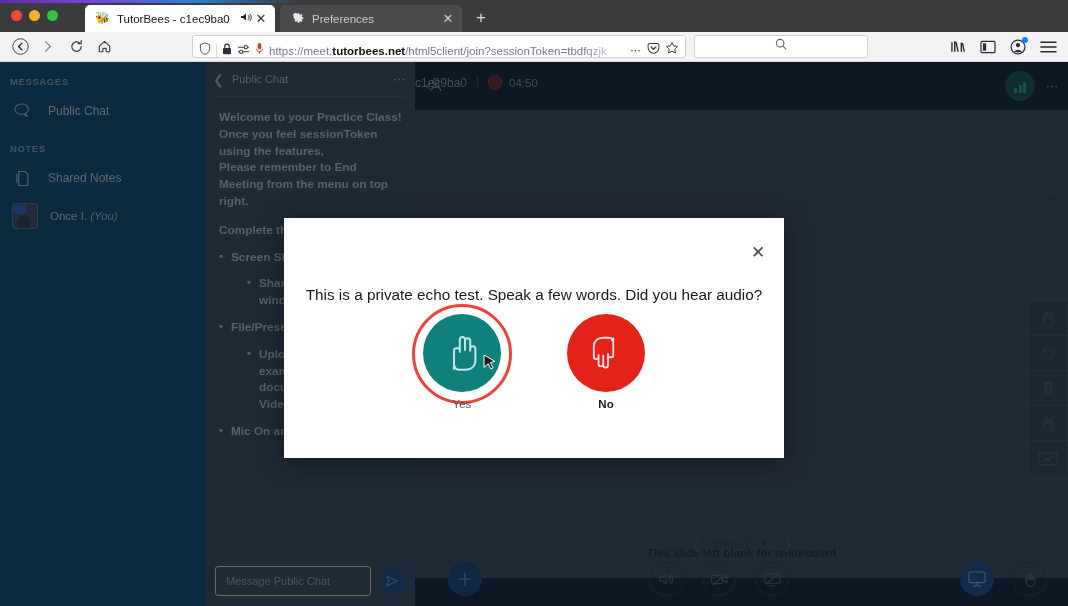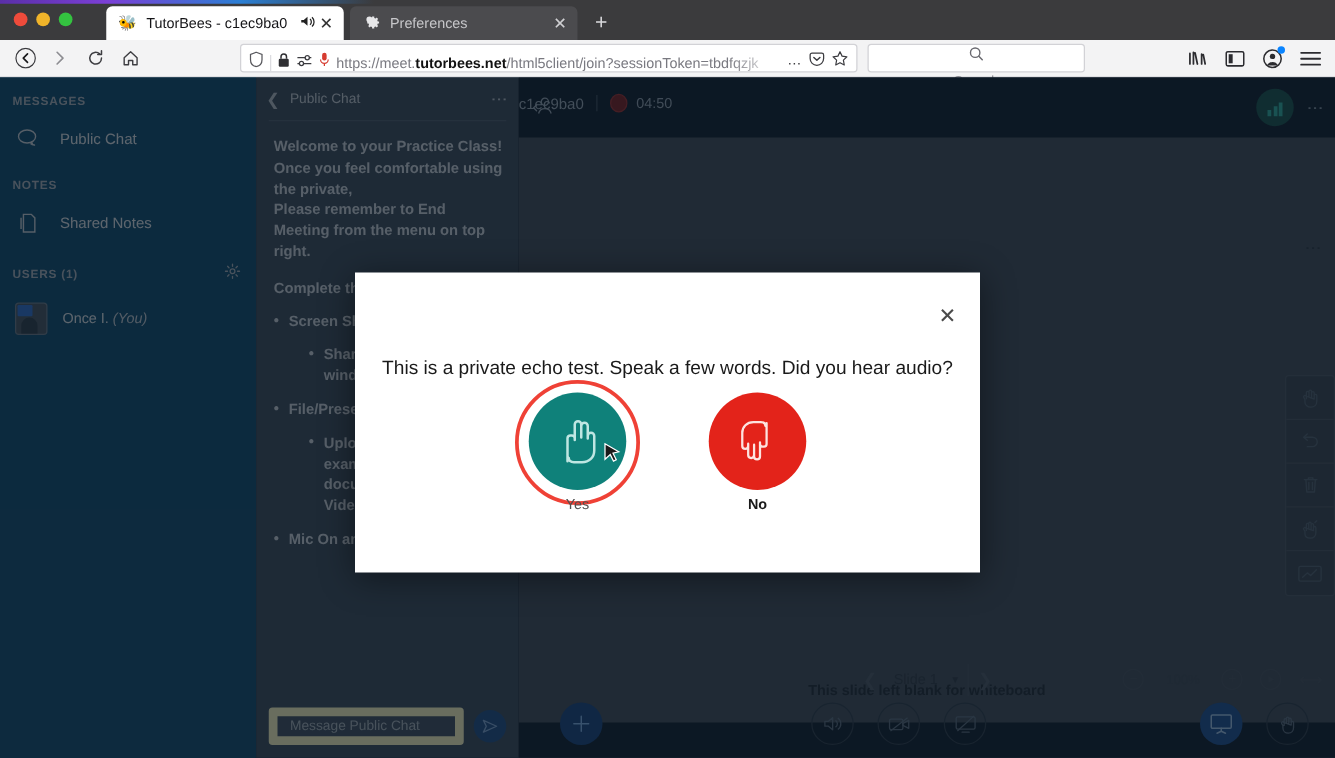--- a/index.html
+++ b/index.html
@@ -85,21 +85,21 @@
   .chat-body { padding:12px 12px 0 14px; }
   .chat-body p { font-size:11.8px; line-height:16.8px; color:#cfd6dd; font-weight:bold; margin-bottom:0; }
   .chat-body p.spacer { height:12px; }
   .chat-body ul { list-style:none; margin-top:10px; }
   .chat-body li { font-size:11.8px; line-height:16.8px; color:#cfd6dd; font-weight:bold;
                   position:relative; padding-left:12px; margin-top:10px; }
   .chat-body li:before { content:"\2022"; position:absolute; left:0; top:-1px; color:#cfd6dd; }
   .chat-body ul ul { margin-left:16px; margin-top:4px; }
   .composer { position:absolute; left:0; bottom:10px; width:210px; display:flex; align-items:center;
               padding:0 10px; gap:8px; }
-  .msg-input { flex:1 1 auto; height:30px; background:#3f4e5f; border:7px solid #fef9c3; border-radius:3px;
+  .msg-input { flex:1 1 auto; height:30px; background:#3f4e5f; border:1px solid #fef9c3; border-radius:3px;
                display:flex; align-items:center; padding:0 10px; }
   .msg-input span { font-size:11px; color:#a9b2bb; }
   .sendbtn { width:26px; height:26px; border-radius:50%; background:#1f4e86; display:flex;
              align-items:center; justify-content:center; color:#7fa7d6; font-size:12px; }
 
   
   .meeting { position:absolute; left:415px; top:0; width:653px; height:544px; background:#0d1b2a; }
   .mtop { position:absolute; left:0; top:0; width:653px; height:48px; display:flex; align-items:center; padding:0 10px; }
   .mtop .adduser { width:26px; color:#95a3b2; font-size:14px; }
   .mtop .center { position:absolute; left:0; right:0; top:13px; display:flex; justify-content:flex-start;
@@ -330,49 +330,40 @@
     <div class="nav-item">
       <span class="nav-icon">
         <svg width="19" height="19" viewBox="0 0 20 20">
             <path d="M5 2.6h6.6l3 3V17.4H5z" fill="none" stroke="#ccd3da" stroke-width="1.2"></path>
             <path d="M3 5.4V15" fill="none" stroke="#ccd3da" stroke-width="1.2"></path>
           </svg>
       </span>
       <span class="lbl">Shared Notes</span>
     </div>
 
-    <div class="users-hdr">
-      <span class="ut">USERS (1)</span>
-      <span>
-        <svg width="14" height="14" viewBox="0 0 16 16">
-            <circle cx="8" cy="8" r="2.2" fill="none" stroke="#aab3bd" stroke-width="1.2"></circle>
-            <path d="M8 1.6v1.8M8 12.6v1.8M1.6 8h1.8M12.6 8h1.8M3.5 3.5l1.3 1.3M11.2 11.2l1.3 1.3M12.5 3.5l-1.3 1.3M4.8 11.2l-1.3 1.3" stroke="#aab3bd" stroke-width="1.2" stroke-linecap="round"></path>
-          </svg>
-      </span>
-    </div>
 
     <div class="user-row">
       <span class="avatar">
         <span class="a-ic"></span>
         <span class="a-b"></span>
       </span>
       <span class="uname"><span>Once I.</span> <i>(You)</i></span>
     </div>
   </div>
 
   <div class="chat">
     <div class="chat-hdr">
       <span class="chv">❮</span>
       <span class="ctitle">Public Chat</span>
       <span class="cdots">⋮</span>
     </div>
     <div class="chat-div"></div>
     <div class="chat-body">
       <p>Welcome to your Practice Class!</p>
-      <p>Once you feel comfortable using the private,</p>
+      <p>Once you feel sessionToken using the features,</p>
       <p>Please remember to End Meeting from the menu on top right.</p>
       <p class="spacer"></p>
       <p>Complete th</p>
       <ul>
         <li><span>Screen Shar</span>
           <ul>
             <li>Share - for e deskt windo windo</li>
           </ul>
         </li>
         <li><span>File/Present</span>

